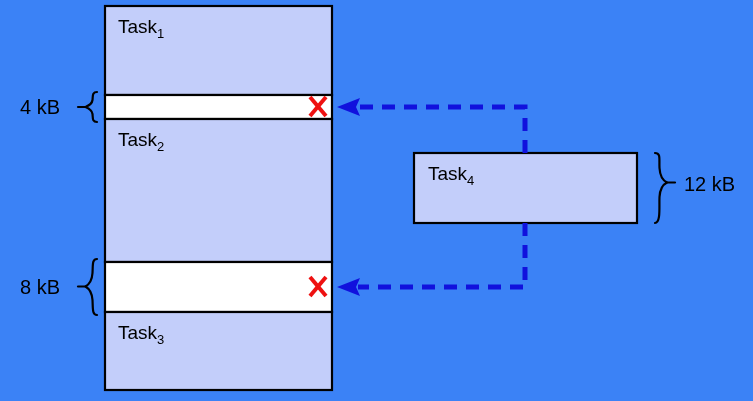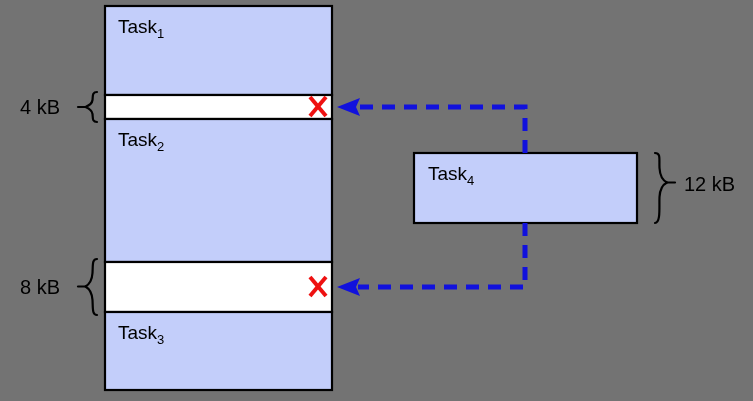--- a/index.html
+++ b/index.html
@@ -7,21 +7,21 @@
     padding: 0;
     background: #ffffff;
   }
   body {
     font-family: "Liberation Sans", sans-serif;
   }
   #stage {
     position: relative;
     width: 753px;
     height: 401px;
-    background: #737373;
+    background: #3b82f6;
     overflow: hidden;
   }
   #stage svg {
     position: absolute;
     left: 0;
     top: 0;
   }
   .blk-label {
     font-family: "Liberation Sans", sans-serif;
     font-size: 19px;

